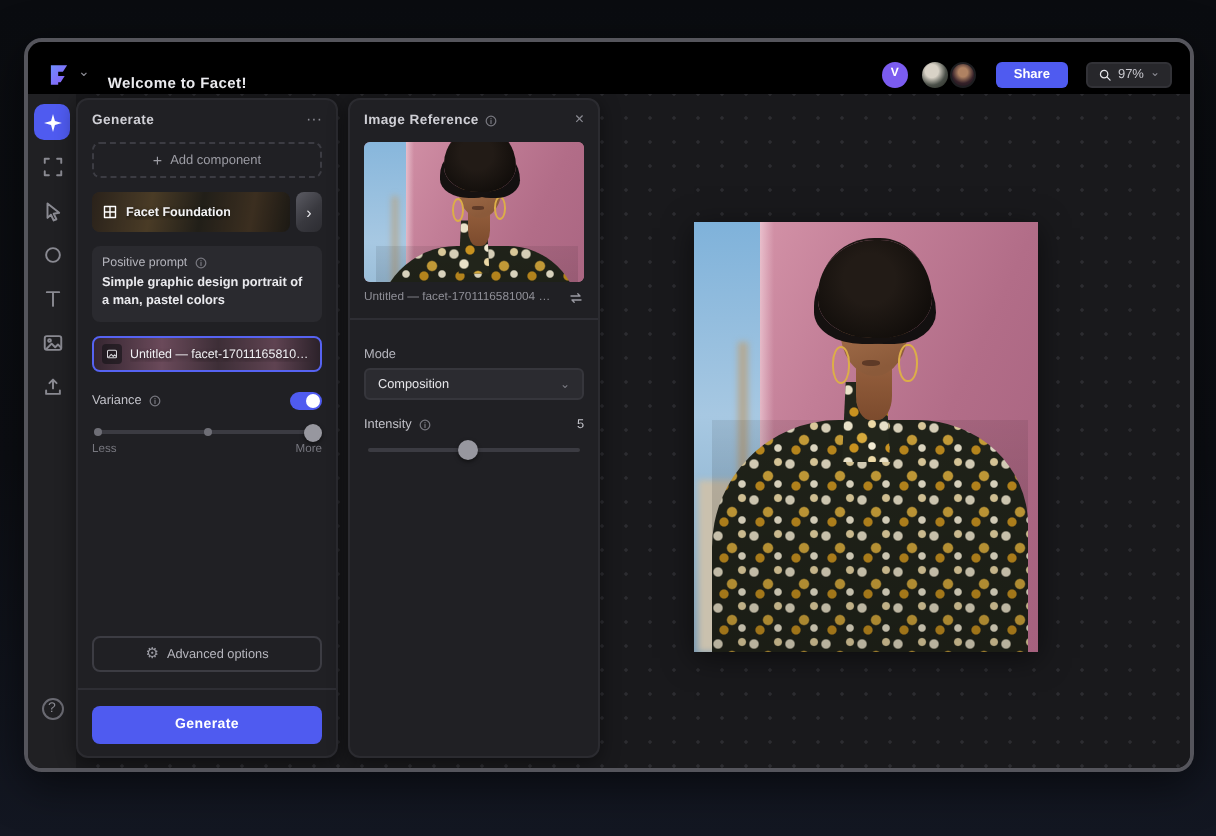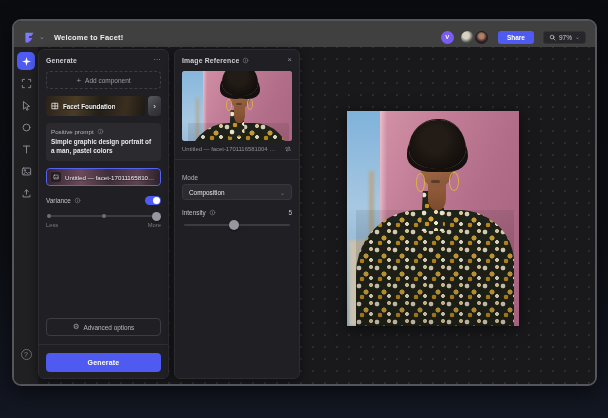--- a/index.html
+++ b/index.html
@@ -14,21 +14,21 @@
   
   .app-window {
     position:absolute; left:12px; top:19px; width:585px; height:367px;
     background:#1b1b1e; border-radius:9px;
     border:2px solid #55555c; overflow:hidden;
     box-shadow:0 6px 22px rgba(0,0,0,.55);
   }
 
   
   .topbar {
-    height:26px; background:#404040; display:flex; align-items:center;
+    height:26px; background:#000000; display:flex; 
     padding:16px 9px; border-bottom:1px solid #141416;
   }
   .logo-wrap { display:flex; align-items:center; gap:3px; }
   .logo-caret { color:#8a8a92; font-size:7px; line-height:1; transform:translateY(-1px); }
   .app-title { font-size:7.5px; font-weight:700; color:#ededf1; margin-left:9px; letter-spacing:.2px; }
   .topbar-right { margin-left:auto; display:flex; align-items:center; gap:5px; }
   .avatar {
     width:13px; height:13px; border-radius:50%; font-size:6px; font-weight:700;
     display:flex; align-items:center; justify-content:center; color:#fff;
   }

